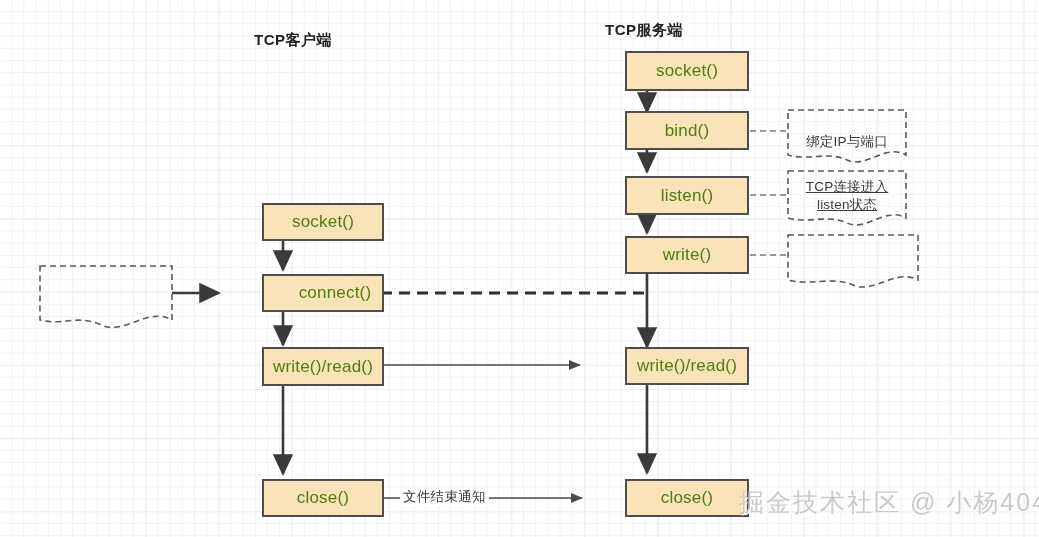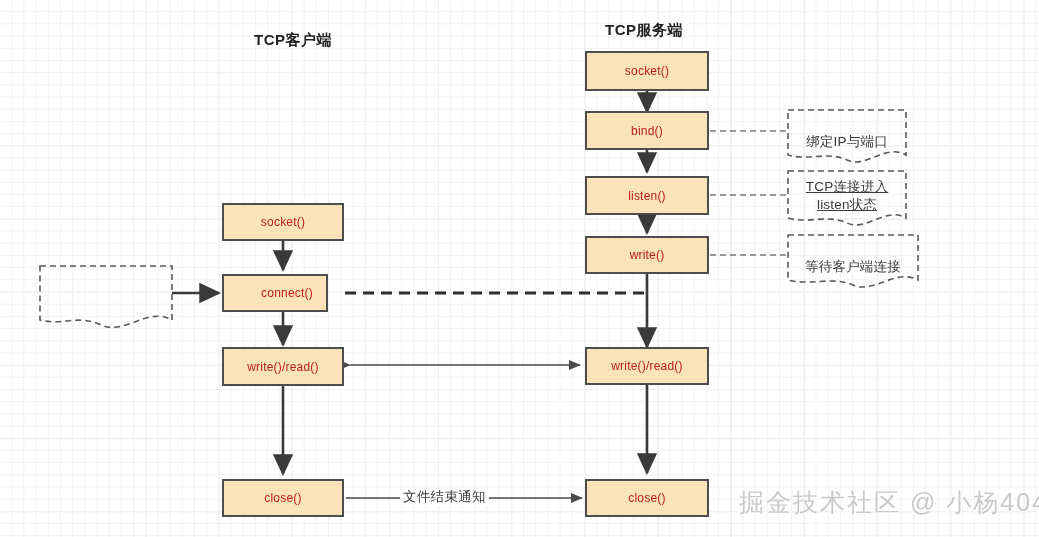--- a/index.html
+++ b/index.html
@@ -35,24 +35,25 @@
     pointer-events: none;
   }
   .node {
     position: absolute;
     box-sizing: border-box;
     background: #fae3b8;
     border: 2px solid #4d4d4d;
     display: flex;
     align-items: center;
     justify-content: center;
-    color: #b91c1c;
-    font-size: 12px;
+    color: #4d7c0f;
+    font-size: 17px;
     letter-spacing: 0.2px;
     white-space: nowrap;
+    margin-left: 40px;
   }
   .col-title {
     position: absolute;
     font-weight: bold;
     font-size: 15px;
     color: #222222;
     white-space: nowrap;
     letter-spacing: 0.5px;
   }
   .edge-label {
@@ -161,41 +162,36 @@
   <div class="col-title" style="left:605px; top:21px;">TCP服务端</div>
 
   <div class="node" style="left:585px; top:51px; width:124px; height:40px;">socket()</div>
   <div class="node" style="left:585px; top:176px; width:124px; height:39px;">listen()</div>
   <div class="node" style="left:585px; top:111px; width:124px; height:39px;">bind()</div>
   <div class="node" style="left:585px; top:236px; width:124px; height:38px;">write()</div>
   <div class="node" style="left:585px; top:347px; width:124px; height:38px;">write()/read()</div>
   <div class="node" style="left:585px; top:479px; width:124px; height:38px;">close()</div>
 
   <div class="node" style="left:222px; top:203px; width:122px; height:38px;">socket()</div>
-  <div class="node" style="left:222px; top:274px; width:106px; height:38px;padding-left:24px;">connect()</div>
+  <div class="node" style="left:222px; top:274px; width:122px; height:38px;padding-left:24px;">connect()</div>
   <div class="node" style="left:222px; top:347px; width:122px; height:39px;">write()/read()</div>
   <div class="node" style="left:222px; top:479px; width:122px; height:38px;">close()</div>
 
   <div class="note" style="left:788px; top:110px; width:118px; height:45px;">
     <div class="note-text" style="height:40px;">
       <div class="note-line">绑定IP与端口</div>
     </div>
   </div>
 
   <div class="note" style="left:788px; top:171px; width:118px; height:47px;">
     <div class="note-text" style="height:42px;text-decoration:underline;">
       <div class="note-line">TCP连接进入</div>
       <div class="note-line">listen状态</div>
     </div>
   </div>
 
-  <div class="note" style="left:788px; top:235px; width:130px; height:45px;">
-    <div class="note-text" style="height:40px;">
-      <div class="note-line">等待客户端连接</div>
-    </div>
-  </div>
 
 
   <div class="edge-label" style="left:400px; top:488px;">文件结束通知</div>
 
   <div class="watermark" style="left:739px; top:486px;">掘金技术社区 @ 小杨404</div>
 
 </div>
 
 </body></html>

